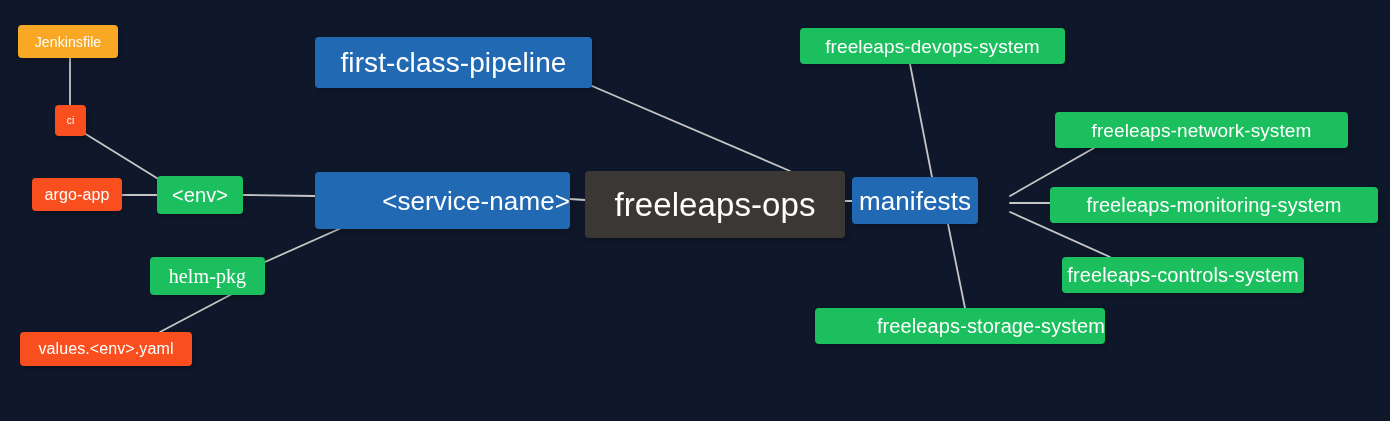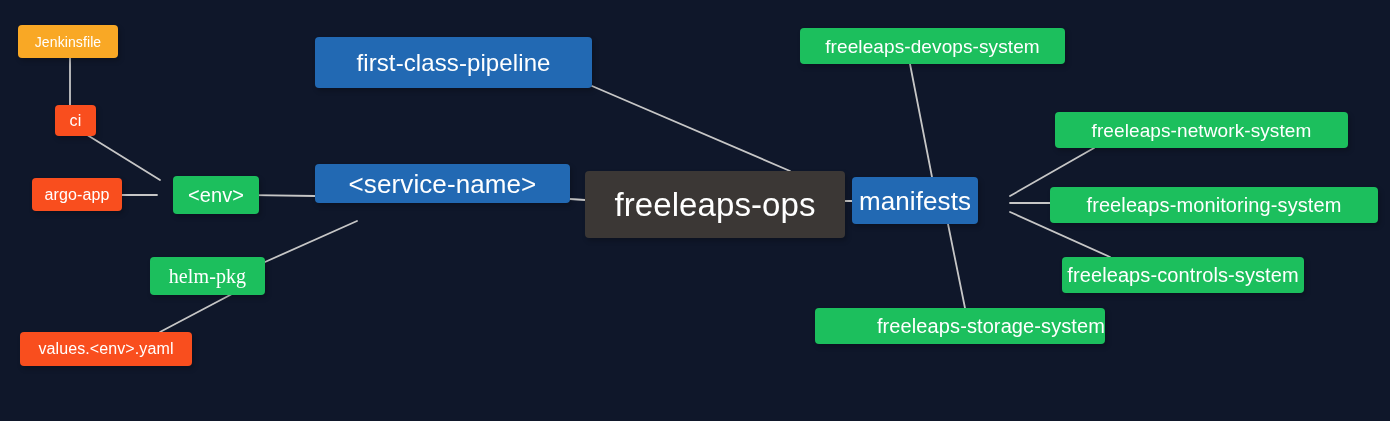--- a/index.html
+++ b/index.html
@@ -64,39 +64,39 @@
       <line x1="932" y1="177" x2="910" y2="64" stroke="#c6c6c6" stroke-width="1.8" stroke-linecap="round"></line>
       <line x1="1010" y1="196" x2="1094" y2="148" stroke="#c6c6c6" stroke-width="1.8" stroke-linecap="round"></line>
       <line x1="1010" y1="203" x2="1050" y2="203" stroke="#c6c6c6" stroke-width="1.8" stroke-linecap="round"></line>
       <line x1="1010" y1="212" x2="1110" y2="257" stroke="#c6c6c6" stroke-width="1.8" stroke-linecap="round"></line>
       <line x1="948" y1="224" x2="965" y2="308" stroke="#c6c6c6" stroke-width="1.8" stroke-linecap="round"></line>
     </svg>
   <div id="nodes">
       <div class="node" style="left: 18px; top: 25px; width: 100px; height: 33px; background: rgb(249, 168, 37); font-size: 14px;">
         <span class="label">Jenkinsfile</span>
       </div>
-      <div class="node" style="left: 55px; top: 105px; width: 41px; height: 31px; background: rgb(249, 78, 30); font-size: 16px; text-align: right;">
+      <div class="node" style="left: 55px; top: 105px; width: 31px; height: 31px; background: rgb(249, 78, 30); font-size: 10px; text-align: right;">
         <span class="label">ci</span>
       </div>
       <div class="node" style="left: 32px; top: 178px; width: 90px; height: 33px; background: rgb(249, 78, 30); font-size: 16px; text-align: right;">
         <span class="label">argo-app</span>
       </div>
-      <div class="node" style="left: 157px; top: 176px; width: 86px; height: 38px; background: rgb(28, 191, 93); font-size: 20px; margin-left: 16px;">
+      <div class="node" style="left: 157px; top: 176px; width: 86px; height: 38px; background: rgb(28, 191, 93); font-size: 20px;">
         <span class="label">&lt;env&gt;</span>
       </div>
       <div class="node" style="left: 150px; top: 257px; width: 115px; height: 38px; background: rgb(28, 191, 93); font-size: 20px; font-family: Liberation Serif, serif;">
         <span class="label">helm-pkg</span>
       </div>
       <div class="node" style="left: 12px; top: 332px; width: 172px; height: 34px; background: rgb(249, 78, 30); font-size: 16px; margin-left: 8px;">
         <span class="label">values.&lt;env&gt;.yaml</span>
       </div>
-      <div class="node" style="left: 315px; top: 37px; width: 277px; height: 51px; background: rgb(34, 105, 179); font-size: 24px;">
+      <div class="node" style="left: 315px; top: 37px; width: 277px; height: 51px; background: rgb(34, 105, 179); font-size: 28px;">
         <span class="label">first-class-pipeline</span>
       </div>
-      <div class="node" style="left: 315px; top: 164px; width: 255px; height: 39px; background: rgb(34, 105, 179); font-size: 26px;">
+      <div class="node" style="left: 315px; top: 172px; width: 255px; height: 57px; background: rgb(34, 105, 179); font-size: 26px; justify-content: flex-end;">
         <span class="label">&lt;service-name&gt;</span>
       </div>
       <div class="node" style="left: 585px; top: 171px; width: 260px; height: 67px; background: rgb(59, 55, 53); font-size: 33px;">
         <span class="label">freeleaps-ops</span>
       </div>
       <div class="node" style="left: 852px; top: 177px; width: 126px; height: 47px; background: rgb(34, 105, 179); font-size: 26px;">
         <span class="label">manifests</span>
       </div>
       <div class="node" style="left: 800px; top: 28px; width: 265px; height: 36px; background: rgb(28, 191, 93); font-size: 19px;">
         <span class="label">freeleaps-devops-system</span>

